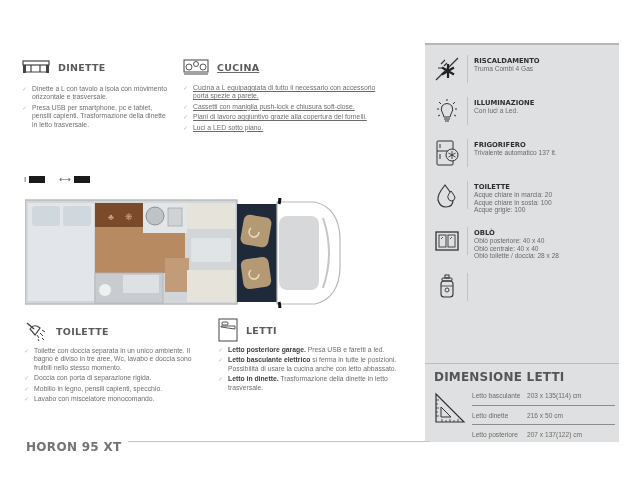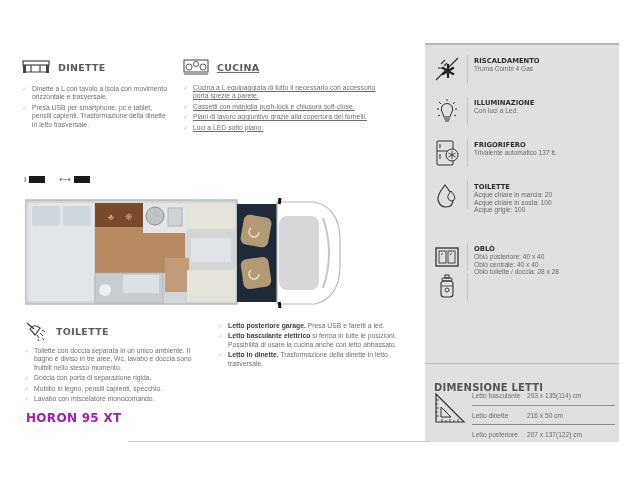--- a/index.html
+++ b/index.html
@@ -25,29 +25,29 @@
     
     .spec-panel { position: absolute; left: 425px; top: 43px; width: 194px; height: 399px; background: #dfe0e1; border-top: 2px solid #b7b7b2; }
     .spec-item { position: absolute; left: 6px; display: flex; align-items: flex-start; }
     .spec-icon { width: 32px; height: 28px; display: flex; align-items: center; justify-content: center; }
     .spec-divider { width: 1px; height: 28px; background: #c9c4aa; margin: 0 6px 0 4px; }
     .spec-text { padding-top: 2px; }
     .spec-title { font-family: "DejaVu Sans", sans-serif; font-weight: bold; font-size: 6.8px; color: #2e2e2e; line-height: 8px; }
     .spec-line { font-size: 6.6px; color: #6a6a6a; line-height: 7.6px; }
 
     .dim-section { position: absolute; left: 0; top: 318px; width: 194px; border-top: 1px solid #bdbdb8; padding-top: 6px; }
-    .dim-title { font-family: "DejaVu Sans", sans-serif; font-weight: bold; font-size: 10px; color: #555; margin-left: 9px; letter-spacing: 0.2px; margin-top: 12px; }
+    .dim-title { font-family: "DejaVu Sans", sans-serif; font-weight: bold; font-size: 12px; color: #555; margin-left: 9px; letter-spacing: 0.2px; }
     .dim-table { position: absolute; left: 47px; top: 22px; width: 143px; }
     .dim-row { display: flex; height: 19px; align-items: center; font-size: 6.6px; color: #6b6b6b; }
     .dim-row + .dim-row { border-top: 1px solid #8c8c8c; }
     .dim-label { width: 55px; }
     .dim-val { flex: 1; }
     .dim-icon { position: absolute; left: 9px; top: 28px; }
 
-    .footer-title { position: absolute; left: 26px; top: 411px; font-family: "DejaVu Sans", sans-serif; font-weight: bold; font-size: 12px; color: #a21caf; letter-spacing: 0.3px; }
+    .footer-title { position: absolute; left: 26px; top: 440px; font-family: "DejaVu Sans", sans-serif; font-weight: bold; font-size: 12px; color: #737373; letter-spacing: 0.3px; }
     .footer-line { position: absolute; left: 128px; top: 441px; width: 302px; height: 1px; background: #c9c4ad; }
   </style>
 </head>
 <body>
 
 <div class="section" style="left:22px; top:57px; width:150px;">
   <div class="sec-head">
     <svg width="28" height="14" viewBox="0 0 28 14">
       <rect x="1" y="1" width="26" height="4" fill="none" stroke="#444" stroke-width="1.2"></rect>
       <rect x="1" y="5" width="3" height="8" fill="#444"></rect>
@@ -150,20 +150,28 @@
   </div>
   <ul class="bullets" style="margin-top:5px;">
     <li>Toilette con doccia separata in un unico ambiente. Il bagno è diviso in tre aree, Wc, lavabo e doccia sono fruibili nello stesso momento.</li>
     <li>Doccia con porta di separazione rigida.</li>
     <li>Mobilio in legno, pensili capienti, specchio.</li>
     <li>Lavabo con miscelatore monocomando.</li>
   </ul>
 </div>
 
 <div class="section" style="left:218px; top:318px; width:180px;">
+  <div class="sec-head" style="height:24px;">
+    <svg width="20" height="24" viewBox="0 0 20 24">
+      <rect x="1" y="1" width="18" height="22" fill="none" stroke="#444" stroke-width="1"></rect>
+      <rect x="4" y="4" width="6" height="3" rx="1" fill="none" stroke="#444" stroke-width="0.9"></rect>
+      <path d="M3 8 L17 8 L17 11 L3 9 Z" fill="none" stroke="#444" stroke-width="0.9"></path>
+    </svg>
+    <span class="sec-title">LETTI</span>
+  </div>
   <ul class="bullets" style="margin-top:4px;">
     <li><b>Letto posteriore garage.</b><span> Presa USB e faretti a led.</span></li>
     <li><b>Letto basculante elettrico</b><span> si ferma in tutte le posizioni. Possibilità di usare la cucina anche con letto abbassato.</span></li>
     <li><b>Letto in dinette.</b><span> Trasformazione della dinette in letto trasversale.</span></li>
   </ul>
 </div>
 
 <div class="spec-panel">
 
   <div class="spec-item" style="top:10px;">
@@ -226,21 +234,21 @@
     </div>
     <div class="spec-divider"></div>
     <div class="spec-text">
       <div class="spec-title">TOILETTE</div>
       <div class="spec-line">Acque chiare in marcia: 20</div>
       <div class="spec-line">Acque chiare in sosta: 100</div>
       <div class="spec-line">Acque grigie: 100</div>
     </div>
   </div>
 
-  <div class="spec-item" style="top:182px;margin-top:16px;">
+  <div class="spec-item" style="top:182px;">
     <div class="spec-icon">
       <svg width="26" height="24" viewBox="0 0 26 24">
         <rect x="2" y="3" width="22" height="18" fill="none" stroke="#333" stroke-width="1.3"></rect>
         <rect x="5" y="6" width="7" height="12" fill="none" stroke="#333" stroke-width="0.9"></rect>
         <rect x="14" y="6" width="7" height="12" fill="none" stroke="#333" stroke-width="0.9"></rect>
         <path d="M7 10 L9 8 M16 10 L18 8" stroke="#333" stroke-width="0.8"></path>
       </svg>
     </div>
     <div class="spec-divider"></div>
     <div class="spec-text">

